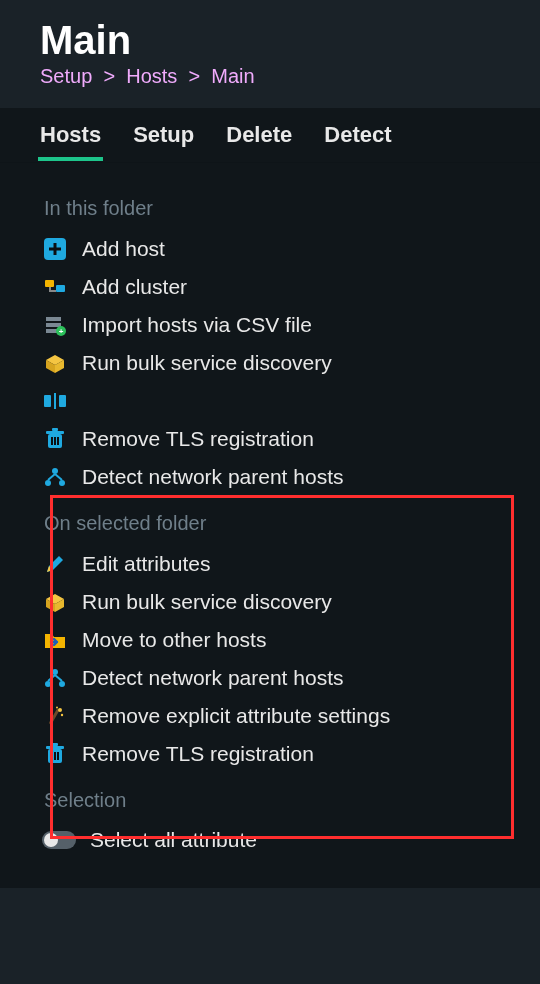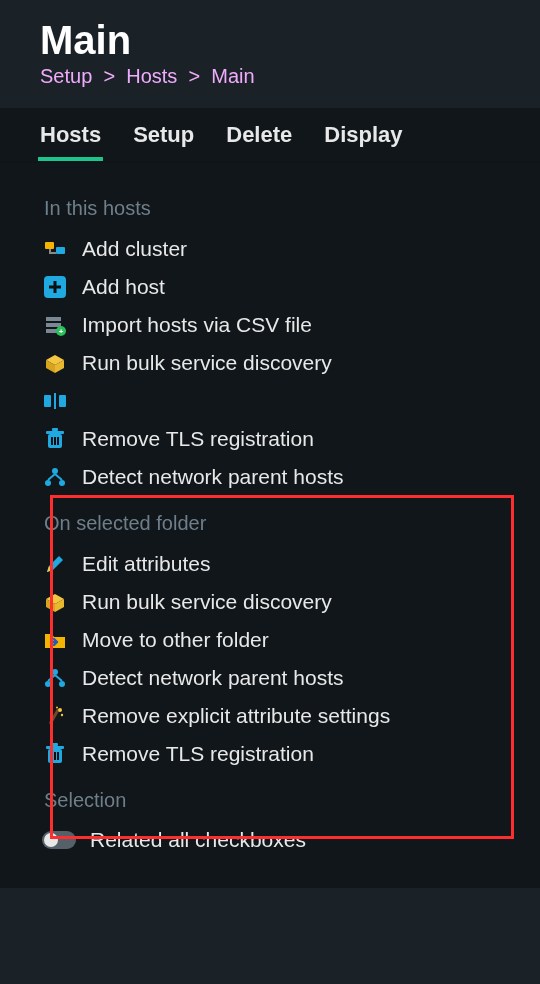--- a/index.html
+++ b/index.html
@@ -132,47 +132,47 @@
     <span> &nbsp;&gt;&nbsp; </span>
     <span>Hosts</span>
     <span> &nbsp;&gt;&nbsp; </span>
     <span>Main</span>
   </div>
 
   <div class="tabbar">
     <div class="tab active">Hosts</div>
     <div class="tab">Setup</div>
     <div class="tab">Delete</div>
-    <div class="tab">Display</div>
+    <div class="tab">Detect</div>
   </div>
 
   <div class="menu-panel">
 
-    <div class="section-heading">In this hosts</div>
+    <div class="section-heading">In this folder</div>
+
+    <div class="menu-item">
+      <span class="icon">
+        <svg width="22" height="22" viewBox="0 0 22 22">
+            <rect width="22" height="22" rx="4" fill="#1fa9e0"></rect>
+            <rect x="9.5" y="5" width="3" height="12" fill="#0b0f12"></rect>
+            <rect x="5" y="9.5" width="12" height="3" fill="#0b0f12"></rect>
+          </svg>
+      </span>
+      <span>Add host</span>
+    </div>
 
     <div class="menu-item">
       <span class="icon">
         <svg width="22" height="22" viewBox="0 0 22 22">
             <rect x="1" y="4" width="9" height="7" rx="1" fill="#f4b400"></rect>
             <rect x="12" y="9" width="9" height="7" rx="1" fill="#1fa9e0"></rect>
             <path d="M6 11 v4 h6" stroke="#888" stroke-width="2" fill="none"></path>
           </svg>
       </span>
       <span>Add cluster</span>
-    </div>
-
-    <div class="menu-item">
-      <span class="icon">
-        <svg width="22" height="22" viewBox="0 0 22 22">
-            <rect width="22" height="22" rx="4" fill="#1fa9e0"></rect>
-            <rect x="9.5" y="5" width="3" height="12" fill="#0b0f12"></rect>
-            <rect x="5" y="9.5" width="12" height="3" fill="#0b0f12"></rect>
-          </svg>
-      </span>
-      <span>Add host</span>
     </div>
 
     <div class="menu-item">
       <span class="icon">
         <svg width="22" height="22" viewBox="0 0 22 22">
             <rect x="2" y="3" width="15" height="4" fill="#7a8893"></rect>
             <rect x="2" y="9" width="15" height="4" fill="#7a8893"></rect>
             <rect x="2" y="15" width="15" height="4" fill="#7a8893"></rect>
             <circle cx="17" cy="17" r="5" fill="#2bbf5a"></circle>
             <text x="17" y="20" text-anchor="middle" font-size="8" fill="#fff" font-weight="bold">+</text>
@@ -251,21 +251,21 @@
       <span>Run bulk service discovery</span>
     </div>
 
     <div class="menu-item">
       <span class="icon">
         <svg width="22" height="20" viewBox="0 0 22 20">
             <path d="M1 4 L8 4 L10 7 L21 7 L21 18 L1 18 Z" fill="#f4b400"></path>
             <path d="M7 12 h6 M10 9 l3 3 l-3 3" stroke="#1f5fb8" stroke-width="2.4" fill="none" stroke-linecap="round" stroke-linejoin="round"></path>
           </svg>
       </span>
-      <span>Move to other folder</span>
+      <span>Move to other hosts</span>
     </div>
 
     <div class="menu-item">
       <span class="icon">
         <svg width="24" height="22" viewBox="0 0 24 22">
             <circle cx="12" cy="5" r="3" fill="#1fa9e0"></circle>
             <circle cx="5" cy="17" r="3" fill="#1fa9e0"></circle>
             <circle cx="19" cy="17" r="3" fill="#1fa9e0"></circle>
             <path d="M12 8 L5 14 M12 8 L19 14" stroke="#1fa9e0" stroke-width="2"></path>
           </svg>
@@ -297,18 +297,18 @@
           </svg>
       </span>
       <span>Remove TLS registration</span>
     </div>
 
 
     <div class="section-heading">Selection</div>
 
     <div class="menu-item">
       <span class="toggle"></span>
-      <span>Related all checkboxes</span>
+      <span>Select all attribute</span>
     </div>
 
     <div class="highlight-box"></div>
   </div>
 </div>
 
 </body></html>

